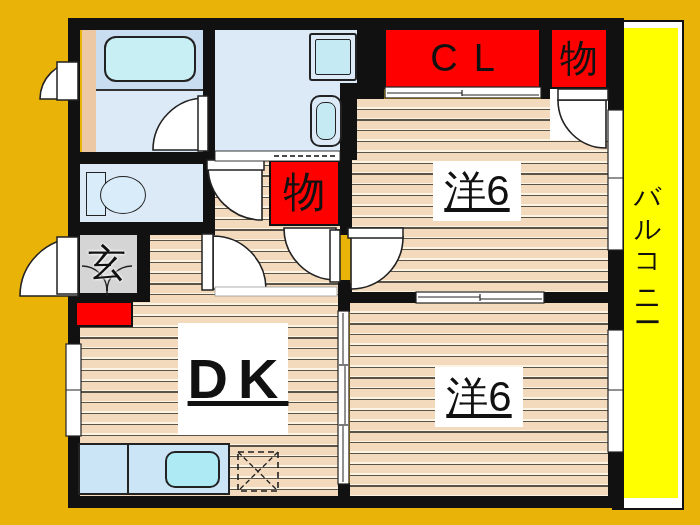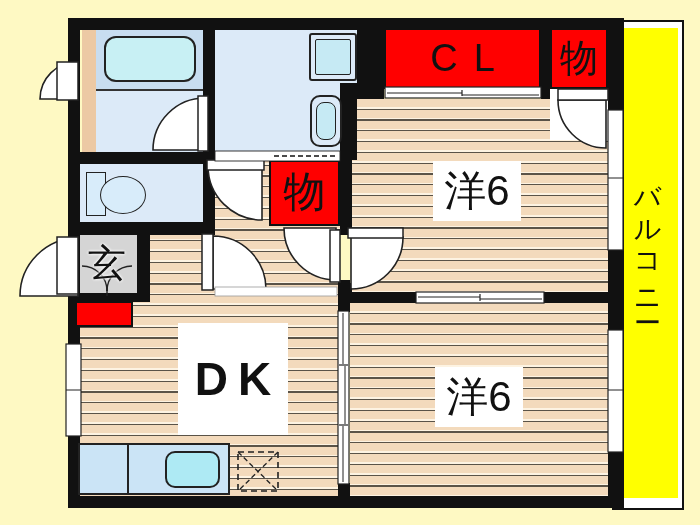--- a/index.html
+++ b/index.html
@@ -1,28 +1,28 @@
 <!DOCTYPE html>
 <html><head>
 <meta charset="utf-8">
 <style>
   html,body{margin:0;padding:0;background:#ffffff;}
-  #plan{position:relative;width:700px;height:525px;background:#fef9c3;overflow:hidden;
+  #plan{position:relative;width:700px;height:525px;background:#eab308;overflow:hidden;
         font-family:"Liberation Sans","DejaVu Sans",sans-serif;}
   .abs{position:absolute;}
   .wall{position:absolute;background:#111111;z-index:4;}
   .wood{position:absolute;z-index:1;
     background:repeating-linear-gradient(180deg,#f3dabc 0px,#f3dabc 8px,#fdf3e2 8px,#fdf3e2 9.6px,#5a5348 9.6px,#5a5348 10.8px);}
   .bluefloor{position:absolute;background:#dceaf8;z-index:3;}
   .redbox{position:absolute;background:#ff0000;z-index:5;border:2px solid #111;box-sizing:border-box;}
   .fixture{position:absolute;box-sizing:border-box;z-index:6;}
   svg#overlay{position:absolute;left:0;top:0;z-index:7;}
   .lbl{position:absolute;z-index:8;color:#111;display:flex;align-items:center;justify-content:center;
        line-height:1;white-space:nowrap;}
-  .whitebox{background:#ffffff;}
+  .whitebox{background:#ffffff;text-decoration:underline;}
 </style>
 </head>
 <body>
 
 <div id="plan">
 
   <div class="wood" style="left:80px;top:155px;width:260px;height:341px;"></div>
   <div class="wood" style="left:352px;top:99px;width:256px;height:193px;"></div>
   <div class="wood" style="left:350px;top:303px;width:258px;height:193px;"></div>
 
@@ -134,21 +134,21 @@
     </div>
   <div class="lbl" style="left:269px;top:160px;width:71px;height:64px;font-size:42px;">
       <span>物</span>
     </div>
   <div class="lbl whitebox" style="left:433px;top:161px;width:88px;height:60px;font-size:42px;">
       <span>洋6</span>
     </div>
   <div class="lbl whitebox" style="left:435px;top:367px;width:88px;height:60px;font-size:42px;">
       <span>洋6</span>
     </div>
-  <div class="lbl whitebox" style="left:178px;top:323px;width:110px;height:112px;font-size:46px;font-weight:600;flex-direction:column;">
+  <div class="lbl whitebox" style="left:178px;top:323px;width:110px;height:112px;font-size:56px;font-weight:600;flex-direction:column;">
       <span style="letter-spacing:10px;padding-left:10px;">DK</span>
     </div>
   <div class="lbl" style="left:85px;top:240px;width:44px;height:46px;font-size:38px;text-shadow:0 0 3px #fff,0 0 3px #fff;">
       <span>玄</span>
     </div>
   <div class="lbl" style="left:626px;top:140px;width:42px;height:200px;font-size:27px;writing-mode:vertical-rl;letter-spacing:5px;">
       <span>バルコニー</span>
     </div>
 
 </div>

